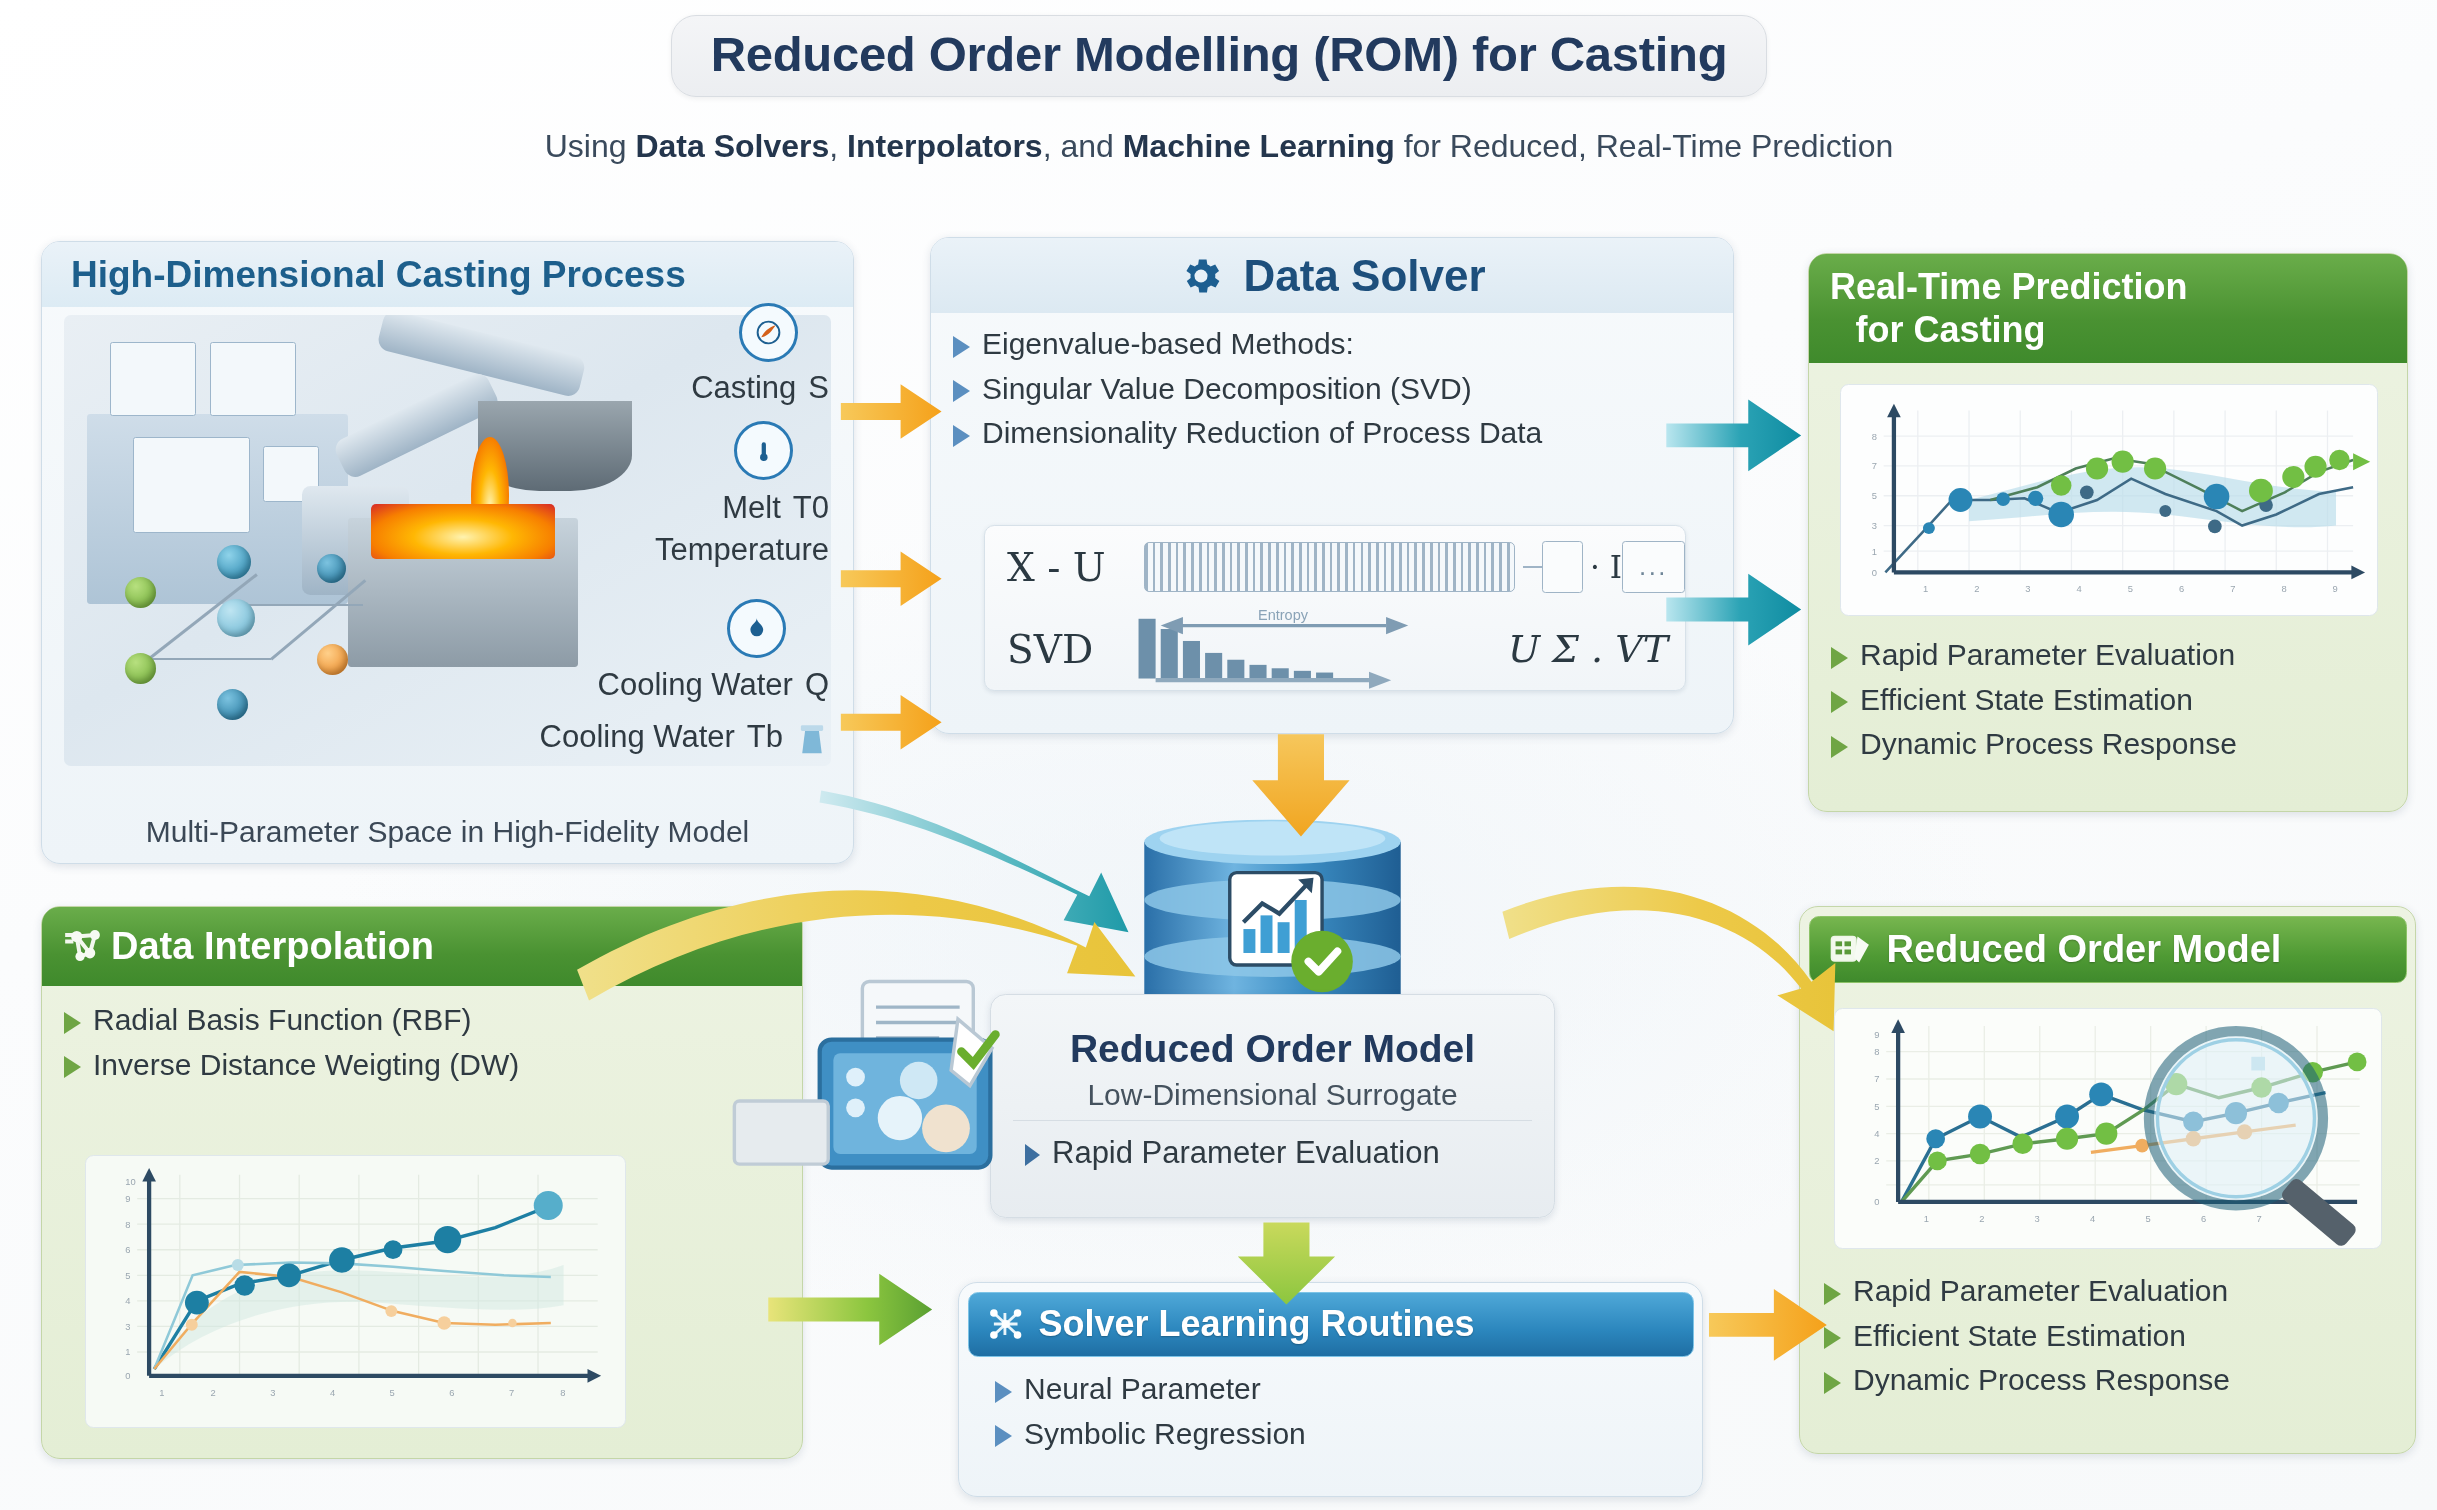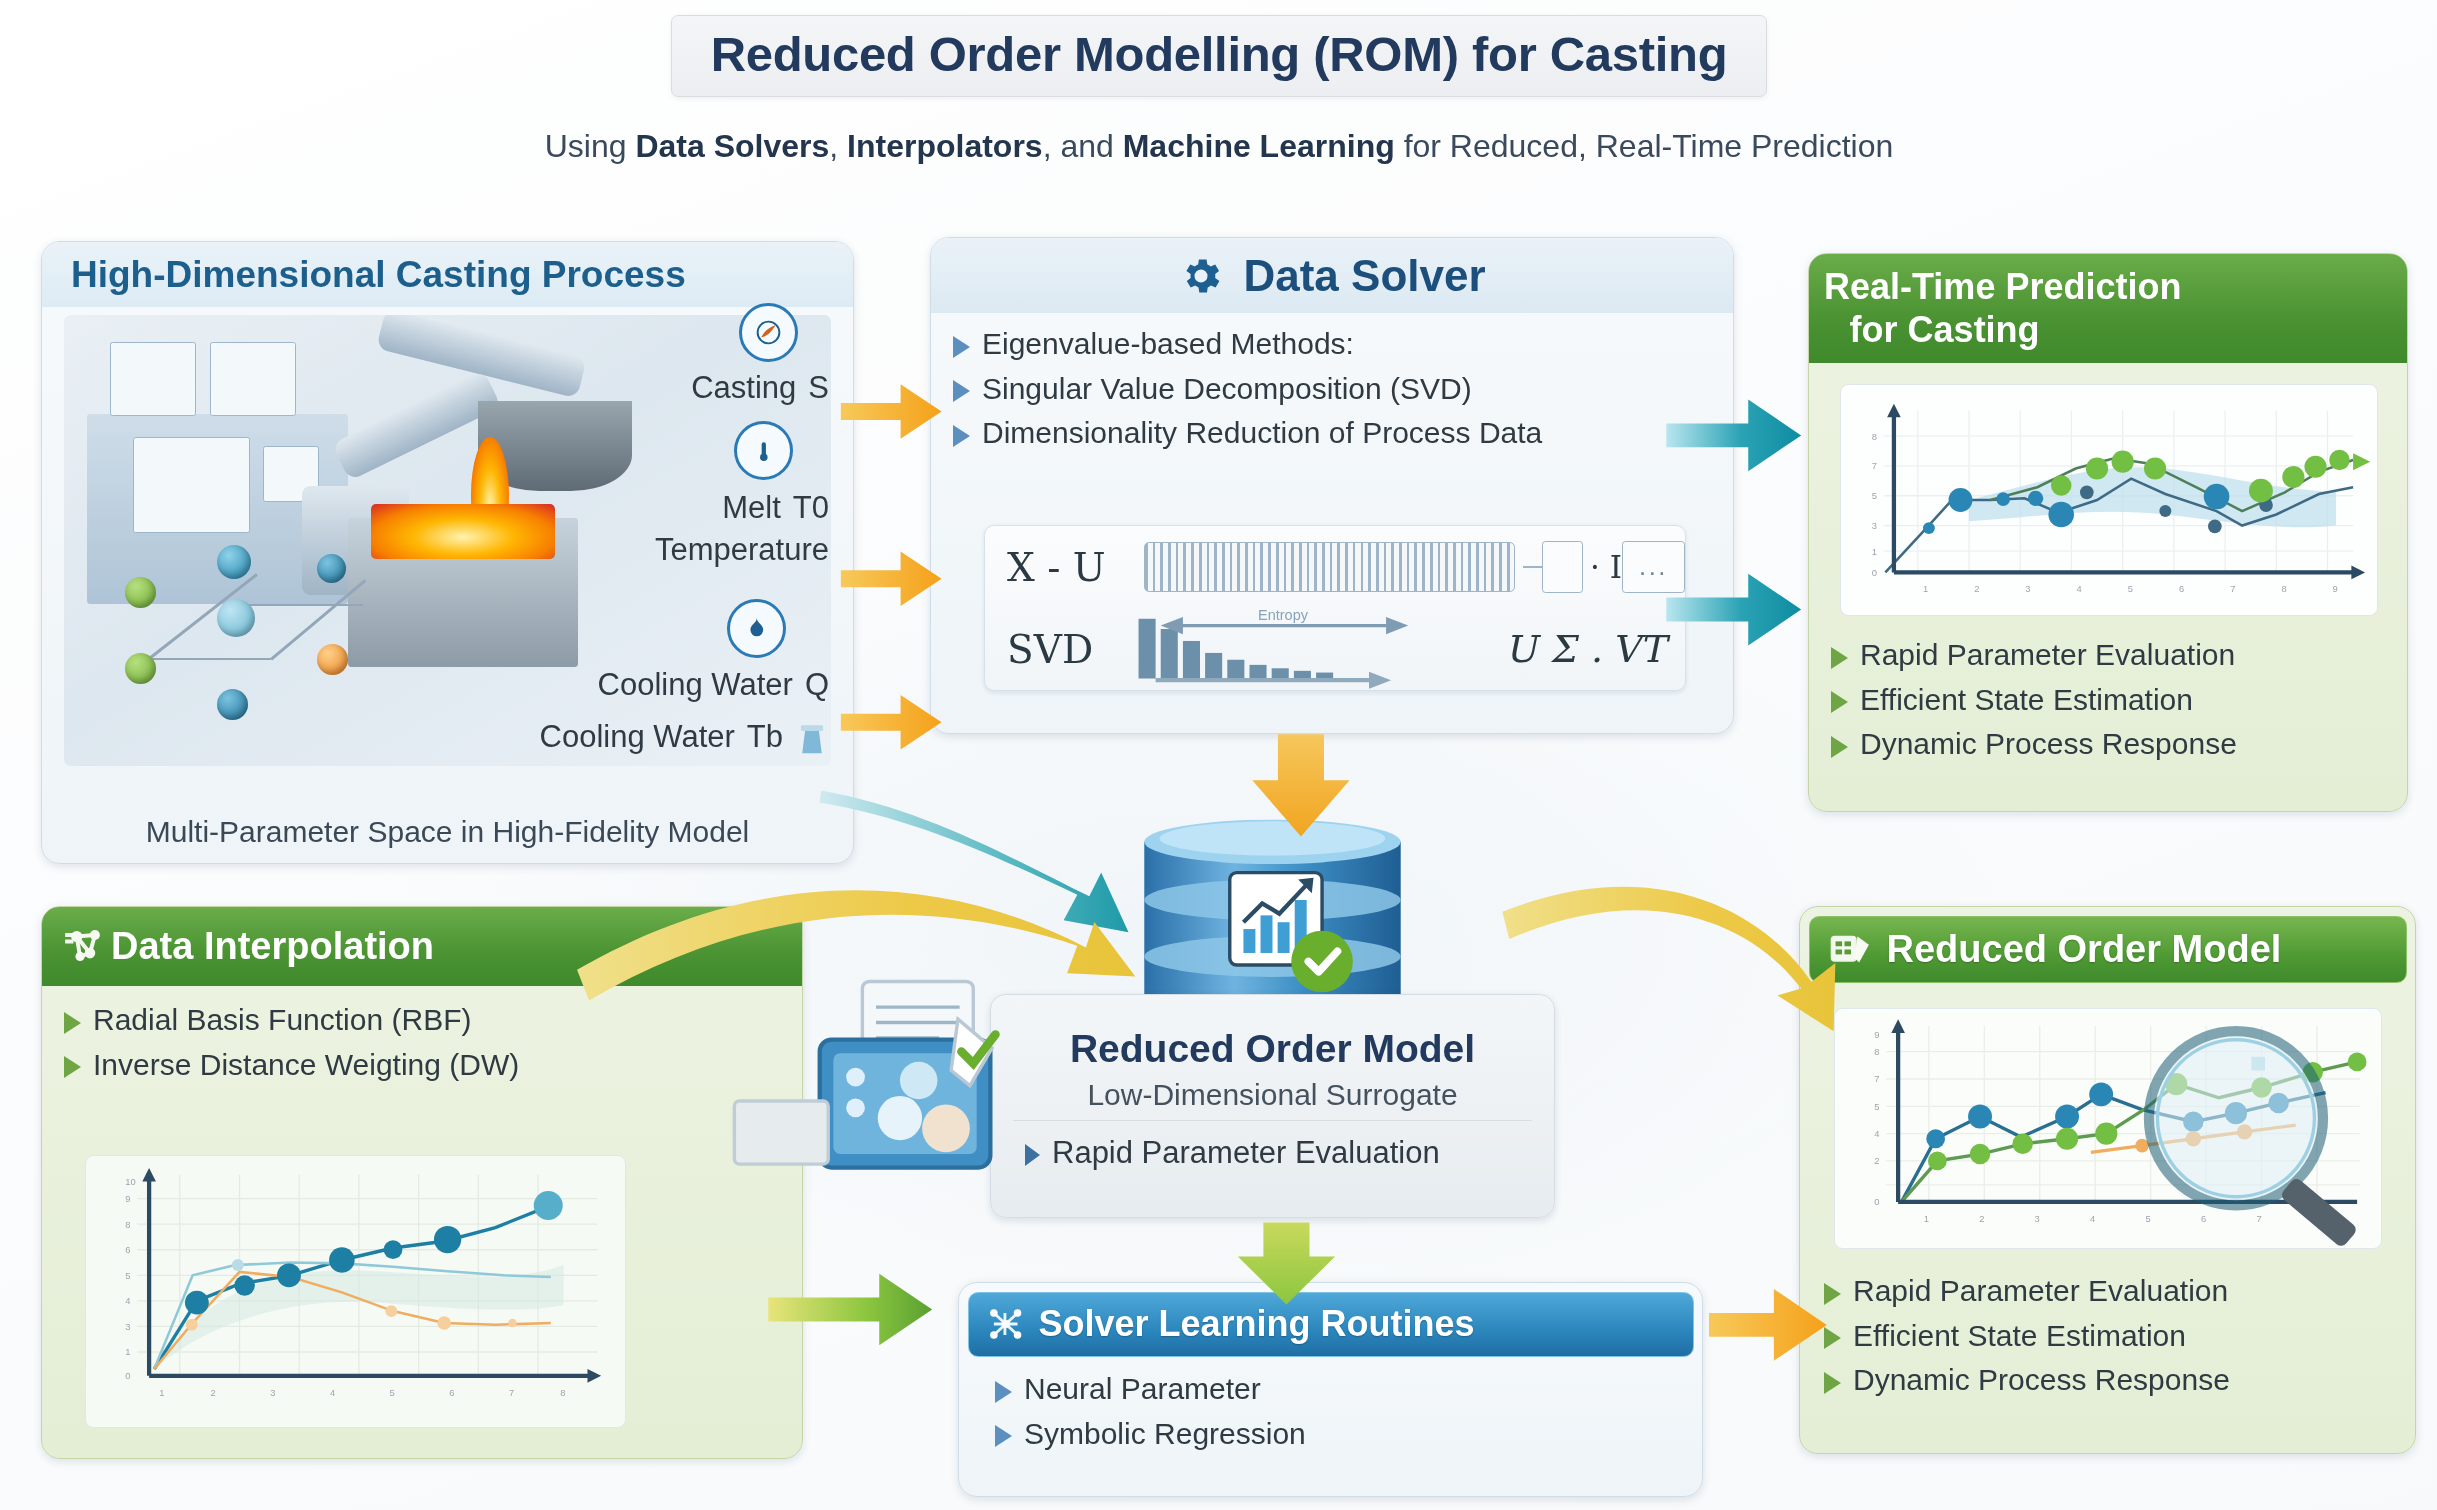--- a/index.html
+++ b/index.html
@@ -15,21 +15,21 @@
     background:
       radial-gradient(ellipse 1195px 598px at 48% 62%, rgba(232,240,246,.55) 0%, rgba(255,255,255,0) 70%),
       linear-gradient(160deg,#ffffff 0%,#fbfcfd 40%,#f7f9fa 100%);
   }
 
   
   .title-wrap{position:absolute;left:0;right:0;top:15.4px;text-align:center;}
   .title-box{
     display:inline-block;padding:13.7px 39px 17px;
     background:linear-gradient(180deg,#f4f5f7 0%,#eceef1 100%);
-    border:0.9px solid #d9dde2;border-radius:7px;
+    border:0.9px solid #d9dde2;border-radius:25px;
     box-shadow:0 1.7px 5.1px rgba(0,0,0,.06);
   }
   .title-box h1{
     margin:0;font-size:49px;font-weight:bold;color:#223a5e;
     letter-spacing:-0.3px;line-height:1;
   }
   .subtitle{
     position:absolute;left:0;right:0;top:128px;text-align:center;
     font-size:32px;color:#3a4a5c;
   }
@@ -288,21 +288,21 @@
           <text x="150" y="12" font-size="17" fill="#8aa3b7" font-family="Liberation Sans, sans-serif">Entropy</text>
           <line x1="30" y1="82" x2="280" y2="82" stroke="#8fa9bd" stroke-width="5"></line>
           <polygon points="280,72 306,82 280,92" fill="#8fa9bd"></polygon>
         </svg>
         <span class="svd-rhs" style="margin-left:auto;">U Σ . VT</span>
       </div>
     </div>
   </div>
 
   <div class="panel panel-green" style="left:1808px;top:253px;width:598px;height:557px;">
-    <div class="hdr-green" style="height:109px;flex-direction:column;align-items:flex-start;justify-content:center;gap:1.7px;padding-left:15px;">
+    <div class="hdr-green" style="height:109px;flex-direction:column;align-items:flex-start;justify-content:center;gap:1.7px;padding-left:21px;">
       <span style="font-size:36px;">Real-Time Prediction</span>
       <span style="font-size:36px;padding-left:25.6px;">for Casting</span>
     </div>
 
     <div class="chartbox" style="left:31px;top:130px;width:536px;height:230px;">
       <svg viewBox="0 0 628 270" preserveAspectRatio="none">
         <g stroke="#eceff2" stroke-width="1.5">
           <line x1="90" y1="30" x2="90" y2="220"></line>
             <line x1="150" y1="30" x2="150" y2="220"></line>
           <line x1="210" y1="30" x2="210" y2="220"></line>

